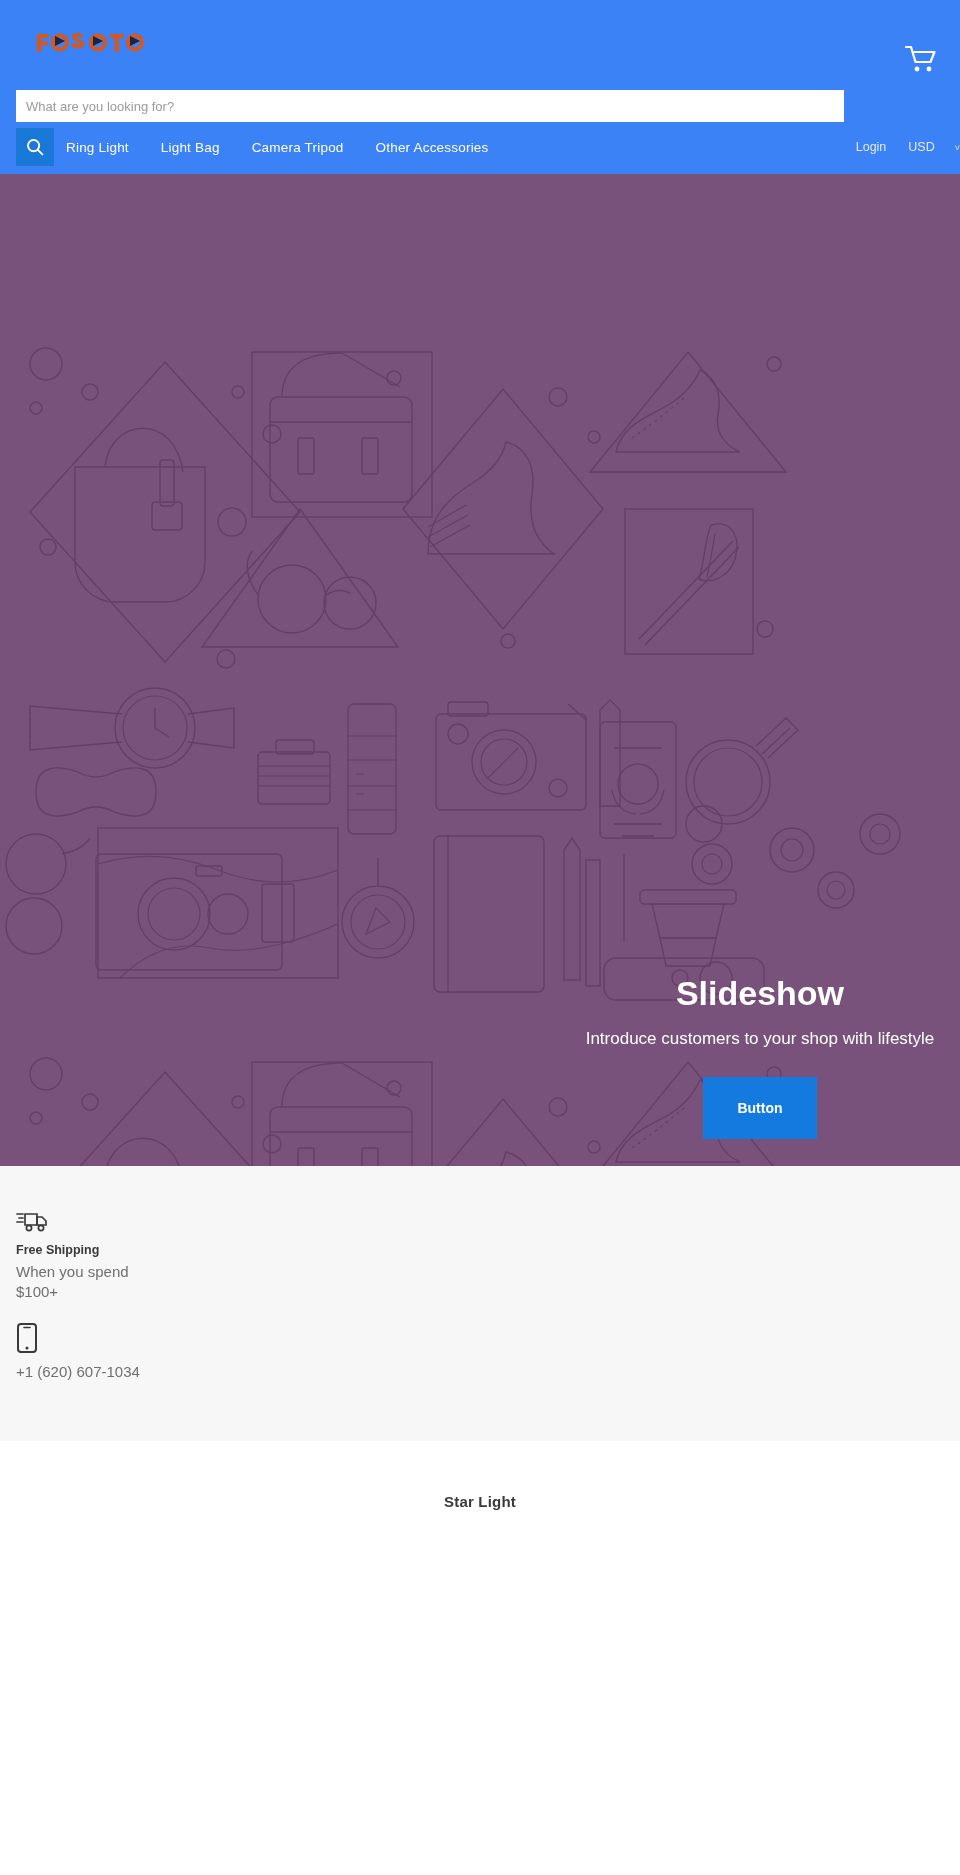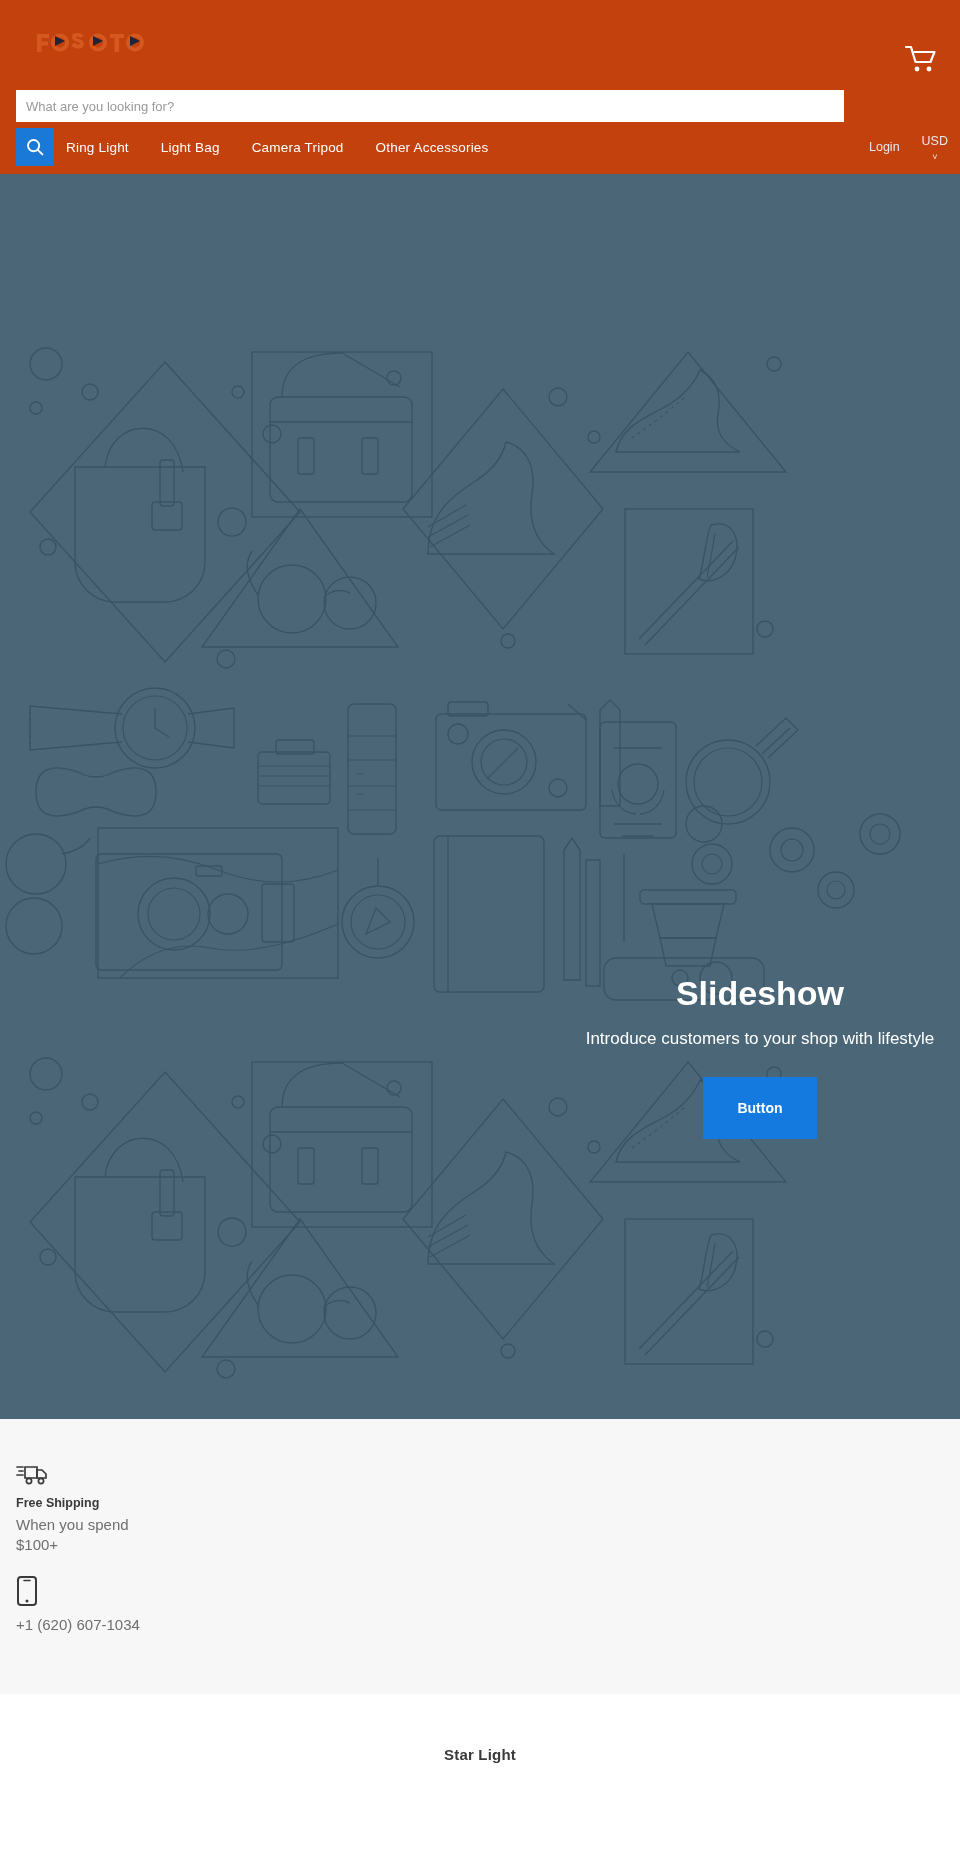--- a/index.html
+++ b/index.html
@@ -7,21 +7,21 @@
   html, body {
     width: 960px;
     background: #ffffff;
     font-family: "Liberation Sans", sans-serif;
     -webkit-font-smoothing: antialiased;
   }
   body { width: 960px; overflow-x: hidden; }
 
   
   .site-header {
-    background: #c2410c;
+    background: #3b82f6;
     width: 960px;
     height: 174px;
     position: relative;
     overflow: hidden;
   }
   .header-inner {
     position: relative;
     width: 960px;
     height: 174px;
   }
@@ -94,51 +94,50 @@
     font-size: 13.5px;
     font-weight: normal;
     text-decoration: none;
     white-space: nowrap;
     letter-spacing: 0.2px;
     cursor: pointer;
   }
 
   .header-right {
     position: absolute;
-    right: 12px;
+    right: 0;
     top: 128px;
     height: 38px;
     display: flex;
     align-items: center;
     gap: 22px;
   }
   .hr-link {
     color: #e7e9ee;
     font-size: 12.5px;
     text-decoration: none;
     white-space: nowrap;
     cursor: pointer;
   }
   .currency {
     color: #e7e9ee;
     font-size: 12.5px;
     display: flex;
     align-items: center;
-    gap: 4px;
+    gap: 20px;
     cursor: pointer;
-    flex-direction: column;
   }
   .chev { display: inline-block; font-size: 9px; line-height: 1; transform: translateY(1px); }
 
   
   .hero {
     position: relative;
     width: 960px;
-    height: 1245px;
-    background: #0c4a6e;
+    height: 992px;
+    background: #701a75;
     overflow: hidden;
   }
   .hero-art {
     position: absolute;
     inset: 0;
     opacity: 0.55;
   }
   .hero-art svg { display: block; }
 
   .hero-overlay {

